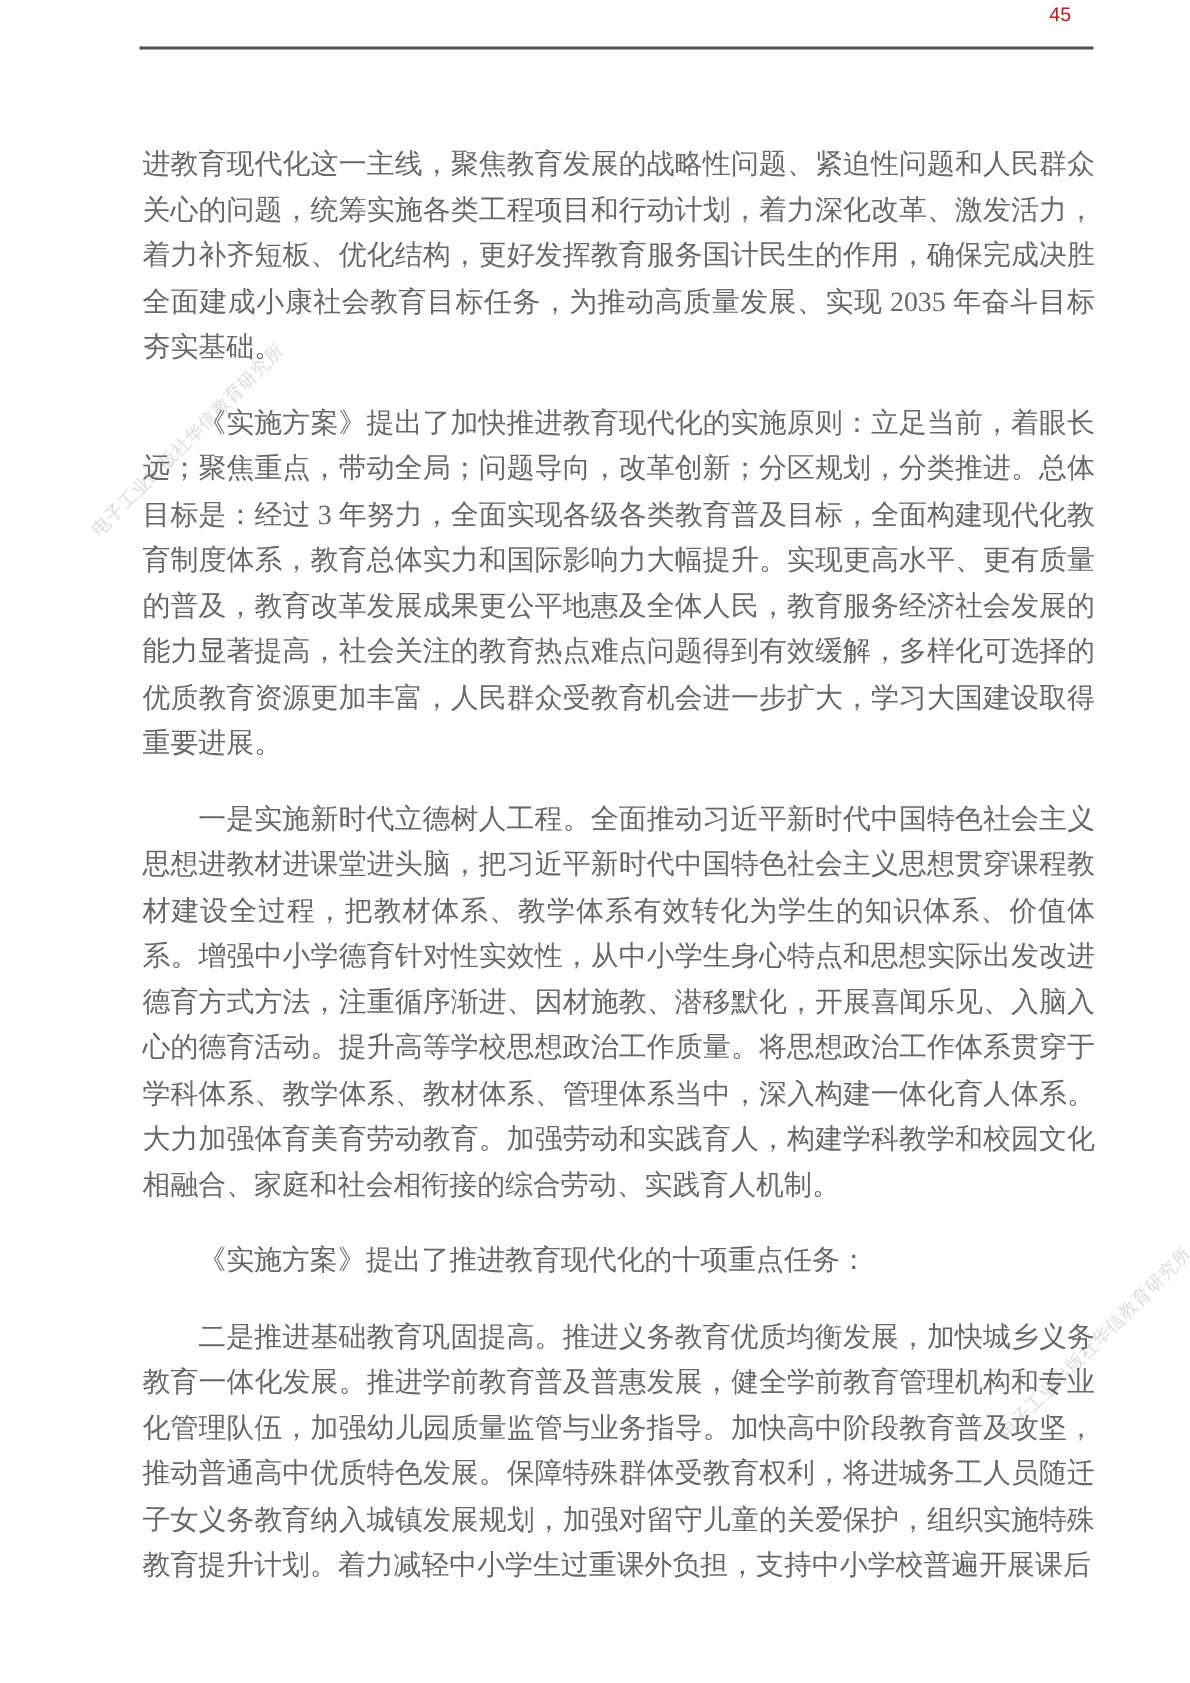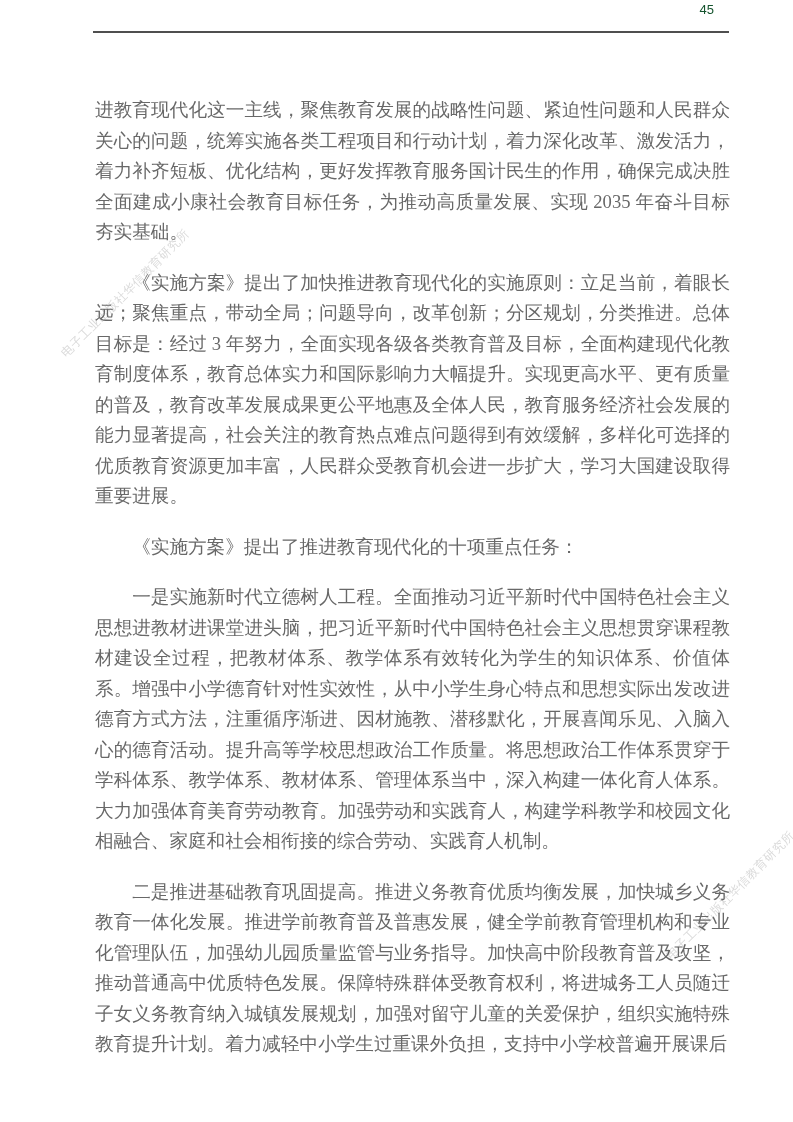--- a/index.html
+++ b/index.html
@@ -12,21 +12,21 @@
     height: 1122px;
     position: relative;
     overflow: hidden;
     font-family: "Liberation Sans", sans-serif;
   }
   .page-number {
     position: absolute;
     top: 2px;
     right: 79px;
     font-size: 13px;
-    color: #14532d;
+    color: #b91c1c;
     z-index: 2;
   }
   .header-rule {
     position: absolute;
     top: 31px;
     left: 93px;
     width: 636px;
     height: 2px;
     background: #4f4f4f;
     z-index: 2;
@@ -71,16 +71,16 @@
 
 <div class="header-rule"></div>
 
 <div class="watermark watermark-left">电子工业出版社华信教育研究所</div>
 
 <div class="watermark watermark-right">电子工业出版社华信教育研究所</div>
 
 <div class="content">
   <p class="para">进教育现代化这一主线，聚焦教育发展的战略性问题、紧迫性问题和人民群众关心的问题，统筹实施各类工程项目和行动计划，着力深化改革、激发活力，着力补齐短板、优化结构，更好发挥教育服务国计民生的作用，确保完成决胜全面建成小康社会教育目标任务，为推动高质量发展、实现 2035 年奋斗目标夯实基础。</p>
   <p class="para indent">《实施方案》提出了加快推进教育现代化的实施原则：立足当前，着眼长远；聚焦重点，带动全局；问题导向，改革创新；分区规划，分类推进。总体目标是：经过 3 年努力，全面实现各级各类教育普及目标，全面构建现代化教育制度体系，教育总体实力和国际影响力大幅提升。实现更高水平、更有质量的普及，教育改革发展成果更公平地惠及全体人民，教育服务经济社会发展的能力显著提高，社会关注的教育热点难点问题得到有效缓解，多样化可选择的优质教育资源更加丰富，人民群众受教育机会进一步扩大，学习大国建设取得重要进展。</p>
+  <p class="para indent">一是实施新时代立德树人工程。全面推动习近平新时代中国特色社会主义思想进教材进课堂进头脑，把习近平新时代中国特色社会主义思想贯穿课程教材建设全过程，把教材体系、教学体系有效转化为学生的知识体系、价值体系。增强中小学德育针对性实效性，从中小学生身心特点和思想实际出发改进德育方式方法，注重循序渐进、因材施教、潜移默化，开展喜闻乐见、入脑入心的德育活动。提升高等学校思想政治工作质量。将思想政治工作体系贯穿于学科体系、教学体系、教材体系、管理体系当中，深入构建一体化育人体系。大力加强体育美育劳动教育。加强劳动和实践育人，构建学科教学和校园文化相融合、家庭和社会相衔接的综合劳动、实践育人机制。</p>
   <p class="para indent">《实施方案》提出了推进教育现代化的十项重点任务：</p>
-  <p class="para indent">一是实施新时代立德树人工程。全面推动习近平新时代中国特色社会主义思想进教材进课堂进头脑，把习近平新时代中国特色社会主义思想贯穿课程教材建设全过程，把教材体系、教学体系有效转化为学生的知识体系、价值体系。增强中小学德育针对性实效性，从中小学生身心特点和思想实际出发改进德育方式方法，注重循序渐进、因材施教、潜移默化，开展喜闻乐见、入脑入心的德育活动。提升高等学校思想政治工作质量。将思想政治工作体系贯穿于学科体系、教学体系、教材体系、管理体系当中，深入构建一体化育人体系。大力加强体育美育劳动教育。加强劳动和实践育人，构建学科教学和校园文化相融合、家庭和社会相衔接的综合劳动、实践育人机制。</p>
   <p class="para indent">二是推进基础教育巩固提高。推进义务教育优质均衡发展，加快城乡义务教育一体化发展。推进学前教育普及普惠发展，健全学前教育管理机构和专业化管理队伍，加强幼儿园质量监管与业务指导。加快高中阶段教育普及攻坚，推动普通高中优质特色发展。保障特殊群体受教育权利，将进城务工人员随迁子女义务教育纳入城镇发展规划，加强对留守儿童的关爱保护，组织实施特殊教育提升计划。着力减轻中小学生过重课外负担，支持中小学校普遍开展课后</p>
 </div>
 
 </body></html>

